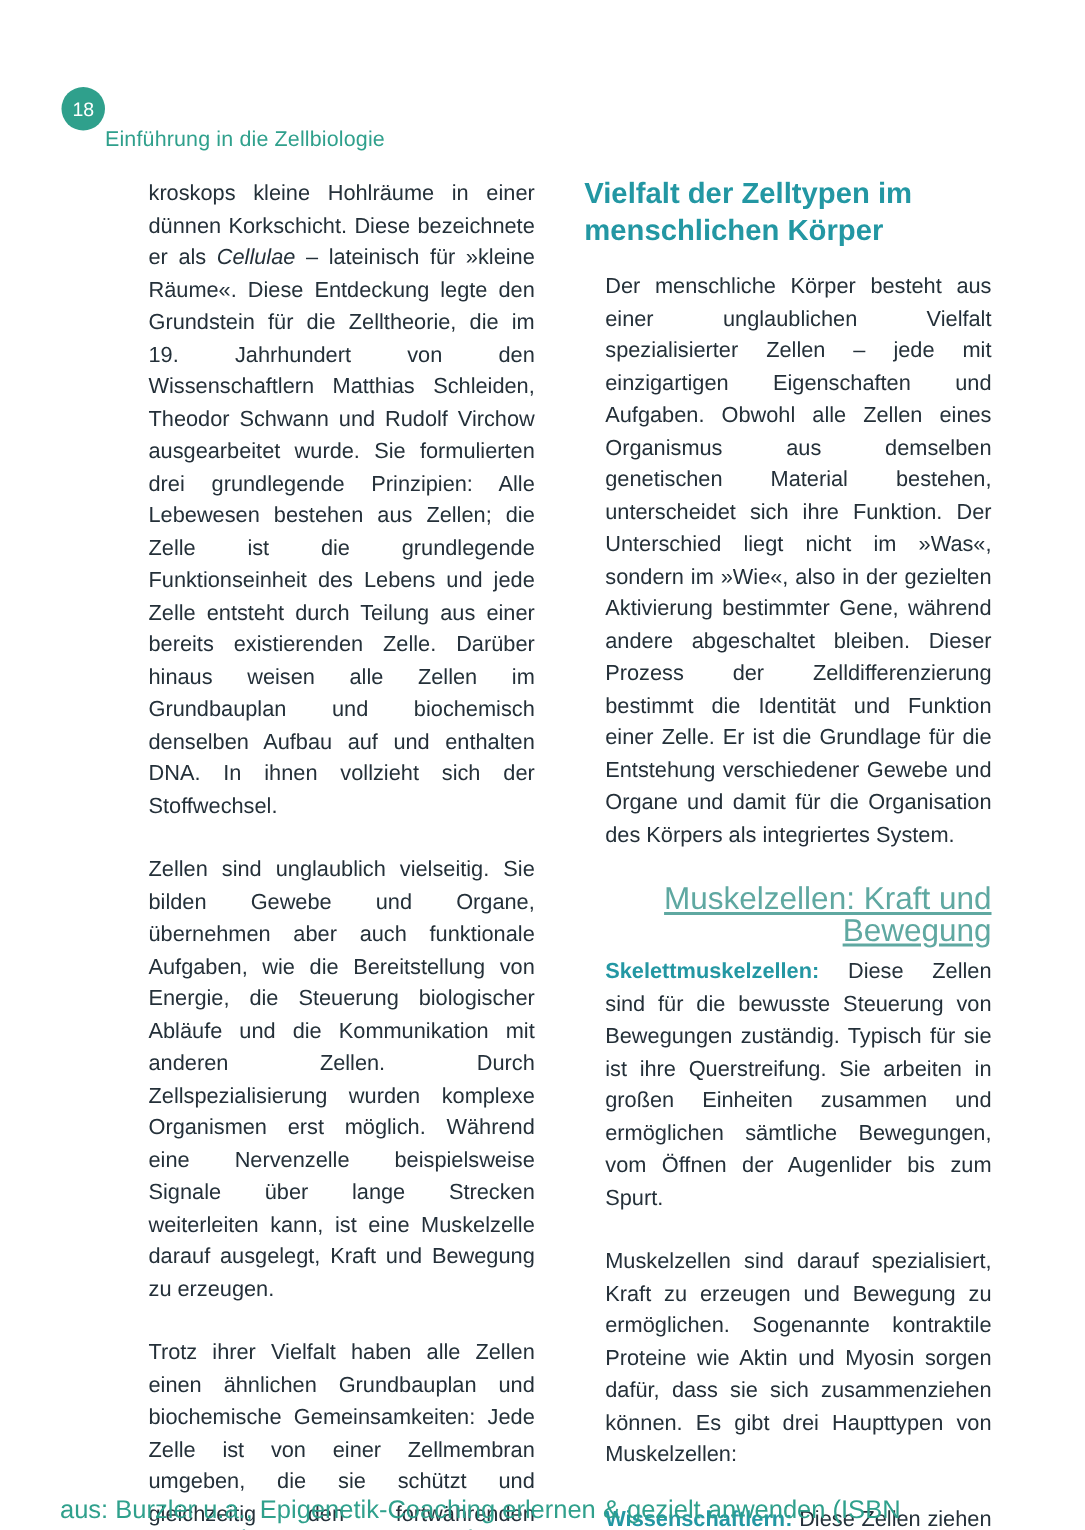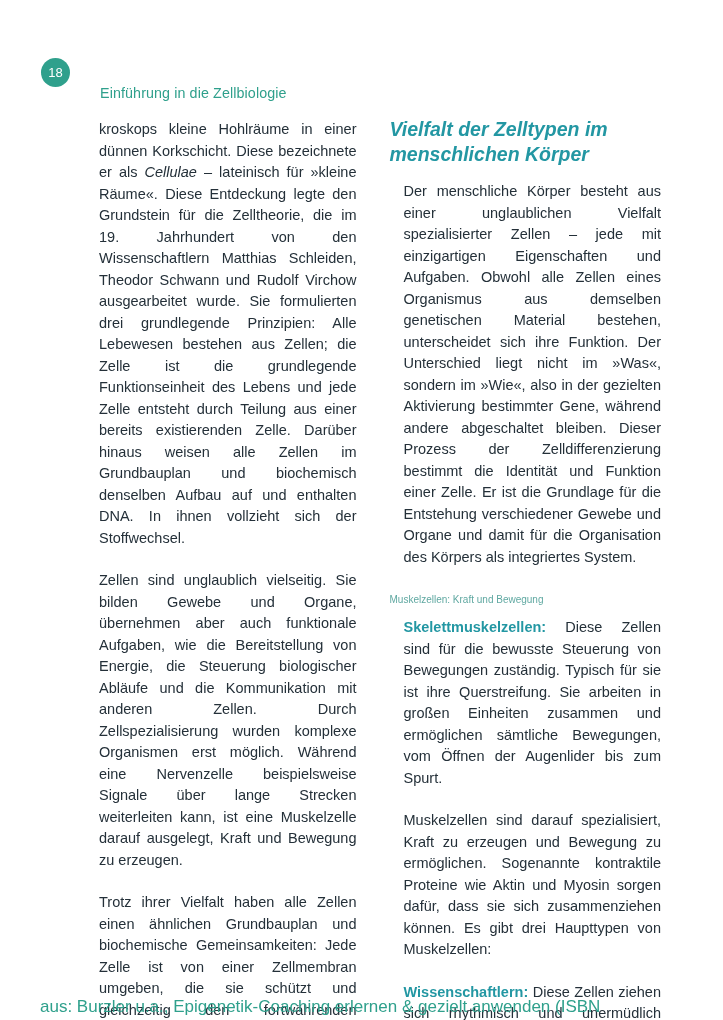--- a/index.html
+++ b/index.html
@@ -21,21 +21,21 @@
     height: 1020px;
     background: #ffffff;
     overflow: hidden;
   }
   .chapter-header {
     position: absolute;
     top: 43px;
     left: 41px;
     display: flex;
     align-items: center;
-    gap: 30px;
+    gap: 0;
   }
   .page-badge {
     width: 29px;
     height: 29px;
     border-radius: 50%;
     background: var(--accent-green, #2FA08C);
     color: #ffffff;
     font-size: 13px;
     display: flex;
     align-items: center;
@@ -69,30 +69,30 @@
   .col p:last-child { margin-bottom: 0; }
   em { font-style: italic; }
   .section-heading {
     font-size: 19.5px;
     line-height: 24.5px;
     font-weight: 700;
     color: var(--accent-teal, #2397A3);
     margin: -2px 0 15px 0;
     text-align: left;
     hyphens: none;
-    font-style: italic;
   }
   .subsection-heading {
-    font-size: 10px;
+    font-size: 21px;
     line-height: 21px;
     font-weight: 400;
     color: var(--accent-soft, #5FA8A1);
     margin: 14px 0 7px 0;
-    text-align: left;
+    text-align: right;
     hyphens: none;
+    text-decoration: underline;
   }
   .lead-label {
     font-weight: 700;
     color: var(--accent-teal, #2397A3);
   }
   .footer-credit {
     position: absolute;
     top: 997px;
     left: 0;
     width: 723px;

